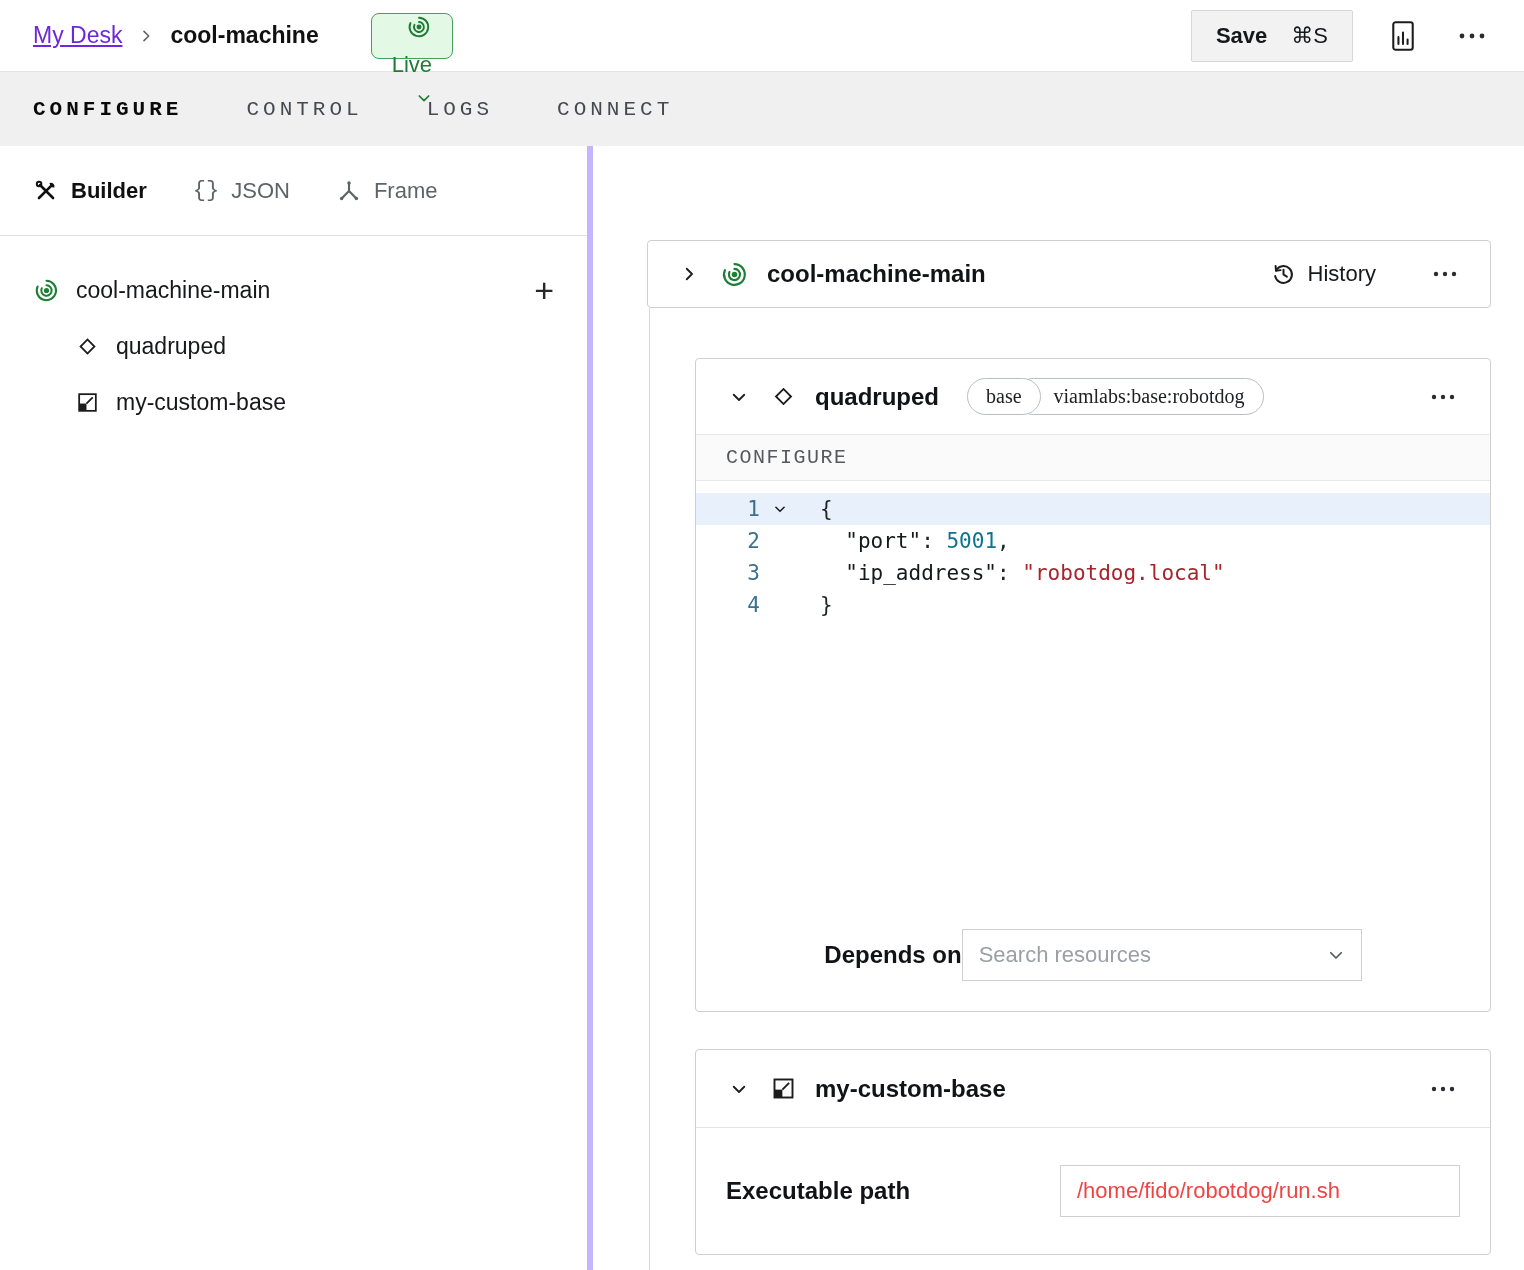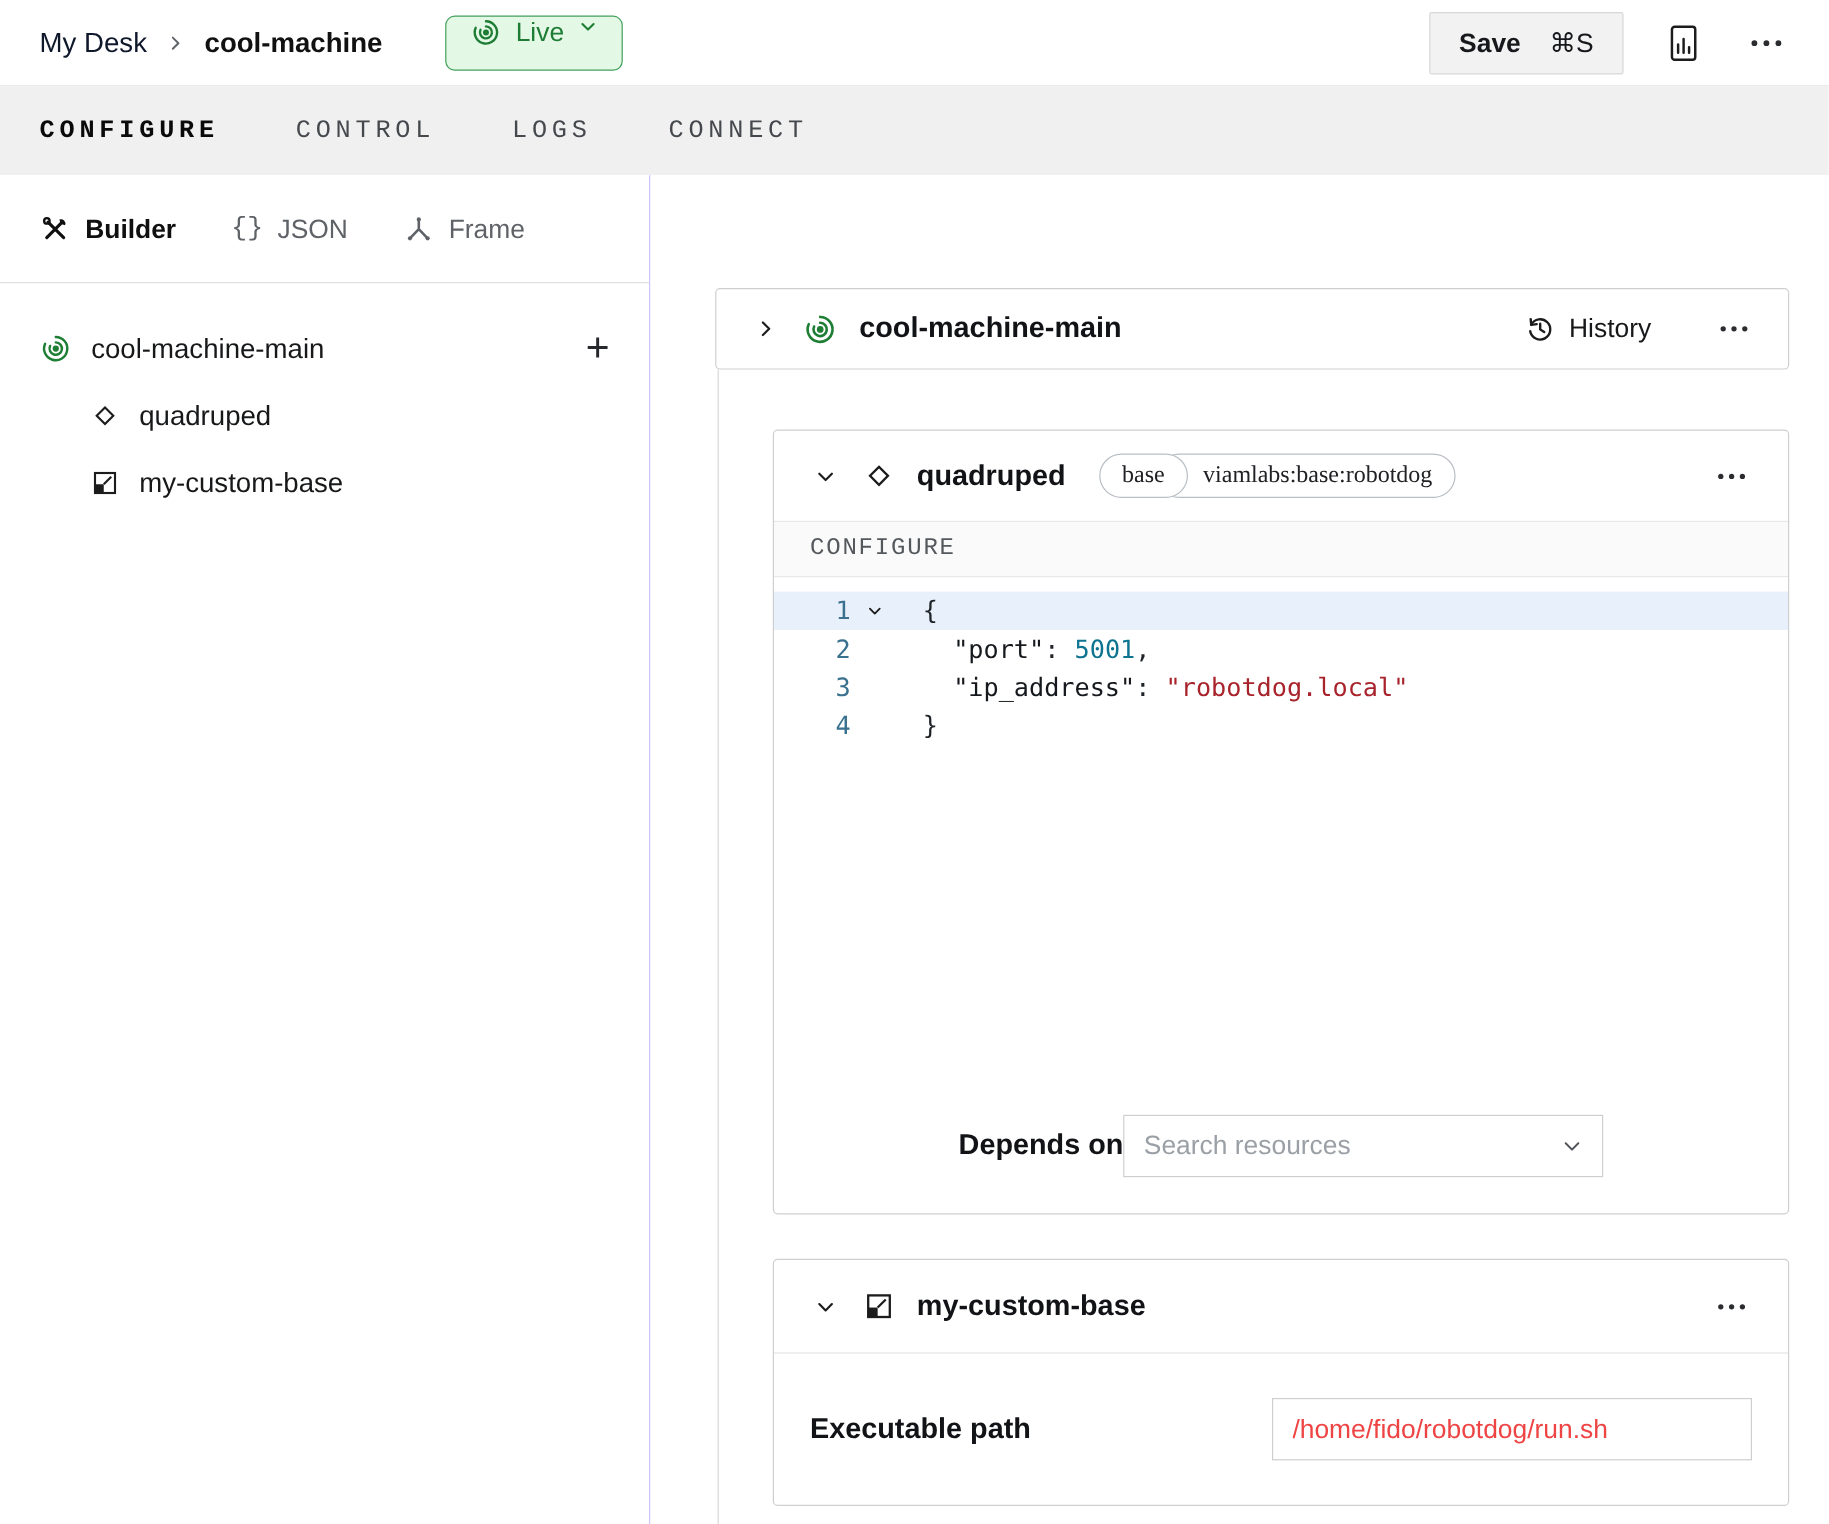--- a/index.html
+++ b/index.html
@@ -6,27 +6,27 @@
   html,body { background:#fff; }
   .app {
     position:relative; width:1524px; height:1270px; overflow:hidden;
     background:#fff; color:#161616;
     font-family:"Liberation Sans","DejaVu Sans",sans-serif;
   }
 
   
   .topbar { height:72px; display:flex; align-items:center; padding:0 33px; background:#fff; border-bottom:1px solid #e4e4e4; }
   .breadcrumb { display:flex; align-items:center; gap:16px; font-size:23px; }
-  .crumb-parent { color:#0f172a; cursor:pointer; }
+  .crumb-parent { color:#6d28d9; cursor:pointer;text-decoration:underline; }
   .crumb-current { font-weight:700; color:#111; }
   .live-btn {
-    margin-left:52px; display:flex; align-items:flex-start; gap:12px;
+    margin-left:52px; display:flex; align-items:flex-end; gap:12px;
     height:46px; padding:0 20px; border-radius:8px;
     background:var(--live-bg,#e4f8e6); border:1.5px solid var(--live-border,#42a05c);
-    color:var(--live-text,#1e7c35); font-size:22px; cursor:pointer;
+    color:var(--live-text,#1e7c35); font-size:22px; cursor:pointer;flex-direction:column;
   }
   .top-right { margin-left:auto; display:flex; align-items:center; gap:32px; }
   .save-btn {
     display:flex; align-items:center; gap:24px; height:52px; padding:0 24px;
     background:#f2f2f2; border:1px solid #d8d8d8; border-radius:2px;
     font-size:22px; color:#16181c; cursor:pointer;
   }
   .save-label { font-weight:700; }
   .icon-btn { background:none; border:none; cursor:pointer; display:flex; align-items:center; padding:4px; }
 
@@ -37,21 +37,21 @@
     font-family:"Liberation Mono","DejaVu Sans Mono",monospace;
     font-size:21px; letter-spacing:4px; color:#45484d;
   }
   .tab { cursor:pointer; white-space:nowrap; }
   .tab.active { color:#0a0a0a; font-weight:700; }
 
   
   .bodywrap { display:flex; height:1124px; }
 
   
-  .sidebar { width:542px; flex:none; border-right:1px solid #c4b5fd; background:#fff; }
+  .sidebar { width:593px; flex:none; border-right:6px solid #c4b5fd; background:#fff; }
   .modes { height:90px; border-bottom:1px solid #e0e0e0; display:flex; align-items:center; padding:0 33px; gap:46px; }
   .mode { display:flex; align-items:center; gap:12px; font-size:22px; color:#5f6368; cursor:pointer; }
   .mode.active { color:#101010; font-weight:700; }
   .braces-glyph { font-family:"Liberation Mono","DejaVu Sans Mono",monospace; font-size:22px; }
   .tree { padding-top:26px; }
   .tree-row { height:56px; display:flex; align-items:center; padding:0 33px; gap:16px; font-size:23px; color:#17181a; cursor:pointer; }
   .tree-row.child { padding-left:75px; }
   .add-part { margin-left:auto; background:none; border:none; font-size:34px; font-weight:400; color:#26282b; cursor:pointer; line-height:1; }
 
   

